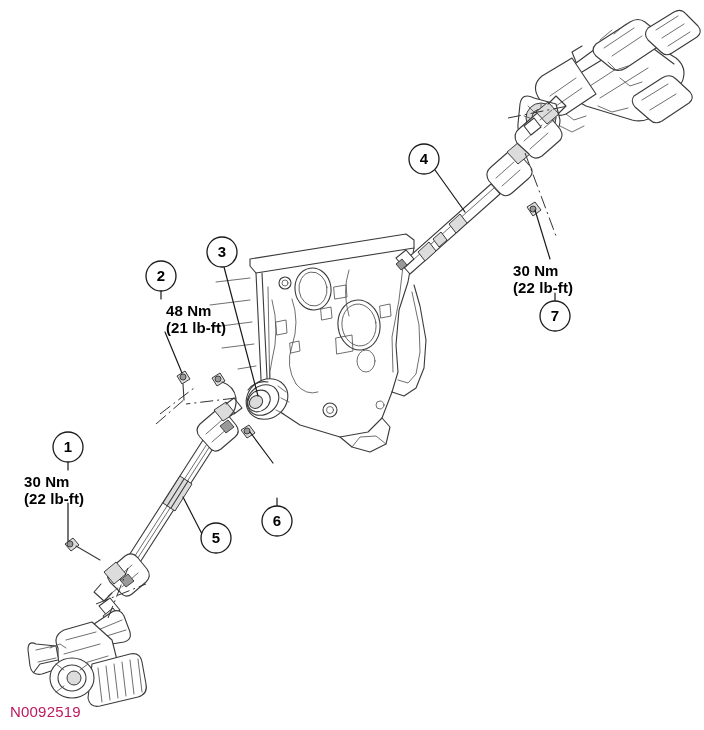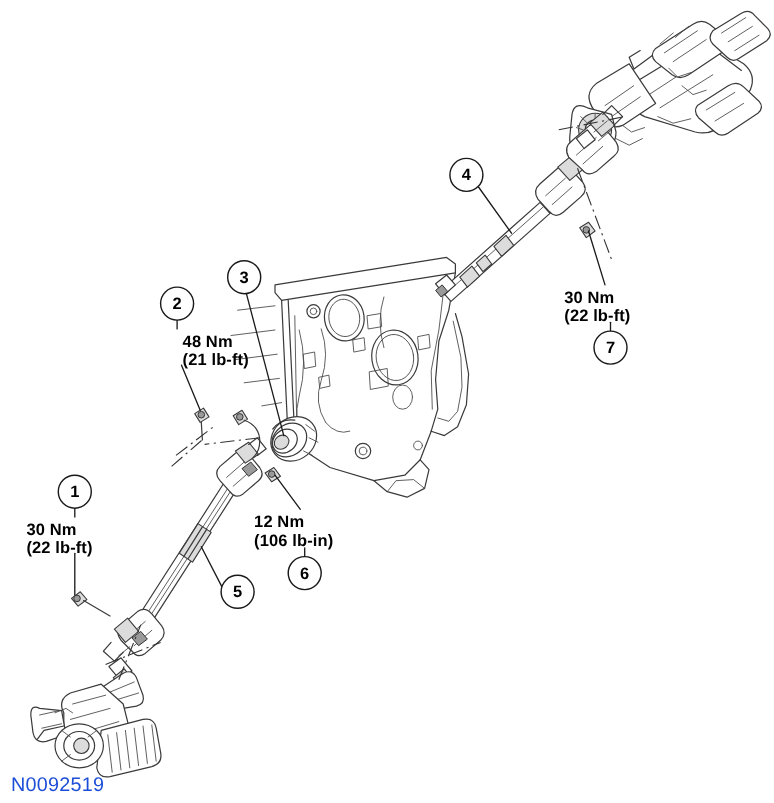--- a/index.html
+++ b/index.html
@@ -39,23 +39,23 @@
     line-height: 17px;
     text-align: left;
     letter-spacing: 0.1px;
   }
   .lbl .l2 { display: block; }
   .figid {
     position: absolute;
     left: 10px;
     top: 703px;
     font-family: "Liberation Sans", sans-serif;
-    font-size: 18px;
+    font-size: 15px;
     font-weight: normal;
-    color: #1d4ed8;
+    color: #be185d;
     letter-spacing: 0.2px;
   }
   .bubble-num {
     font-family: "Liberation Sans", sans-serif;
     font-size: 15px;
     font-weight: bold;
     fill: #000000;
   }
 </style>
 </head>
@@ -326,24 +326,20 @@
   <div class="lbl" style="left:24px; top:473px;">
     <span>30 Nm</span>
     <span class="l2">(22 lb-ft)</span>
   </div>
 
   <div class="lbl" style="left:118px; top:302px;margin-left:48px;">
     <span>48 Nm</span>
     <span class="l2">(21 lb-ft)</span>
   </div>
 
-  <div class="lbl" style="left:231px; top:466px;">
-    <span>12 Nm</span>
-    <span class="l2">(106 lb-in)</span>
-  </div>
 
   <div class="lbl" style="left:513px; top:262px;">
     <span>30 Nm</span>
     <span class="l2">(22 lb-ft)</span>
   </div>
 
   <div class="figid">N0092519</div>
 
 </div>
 

